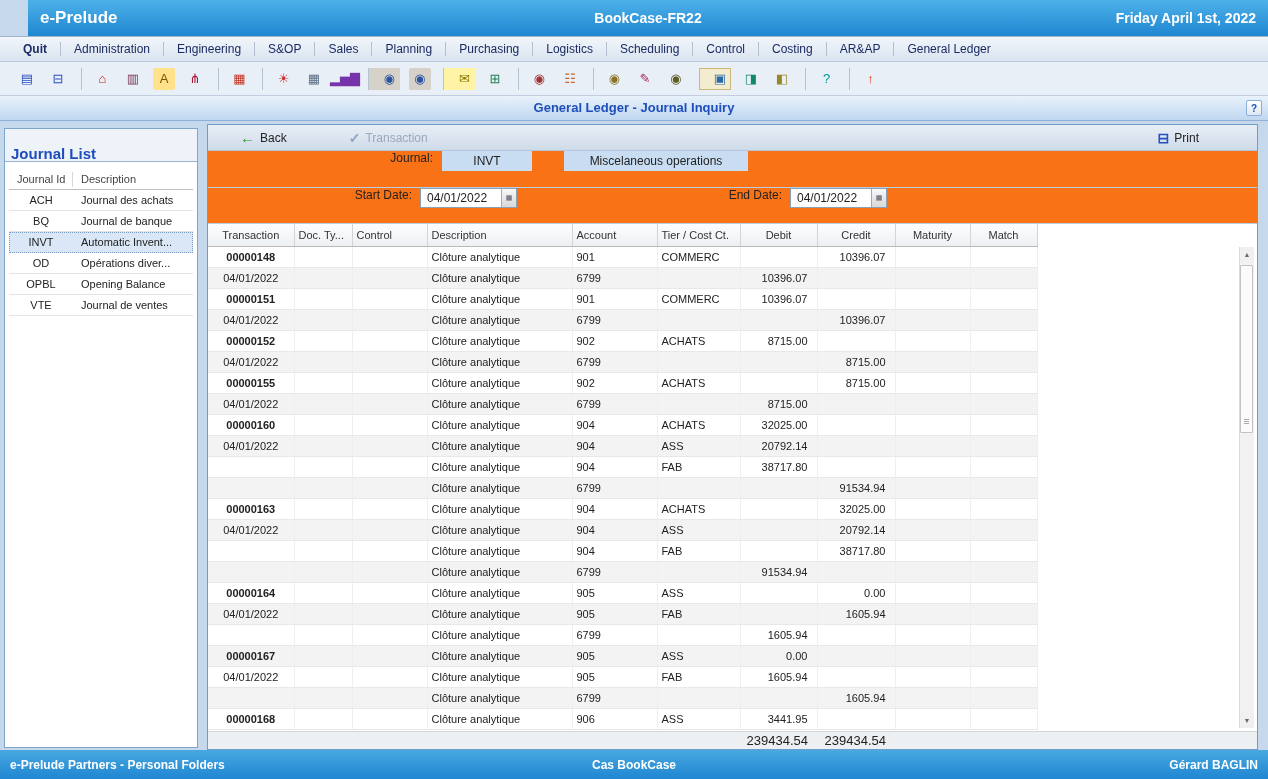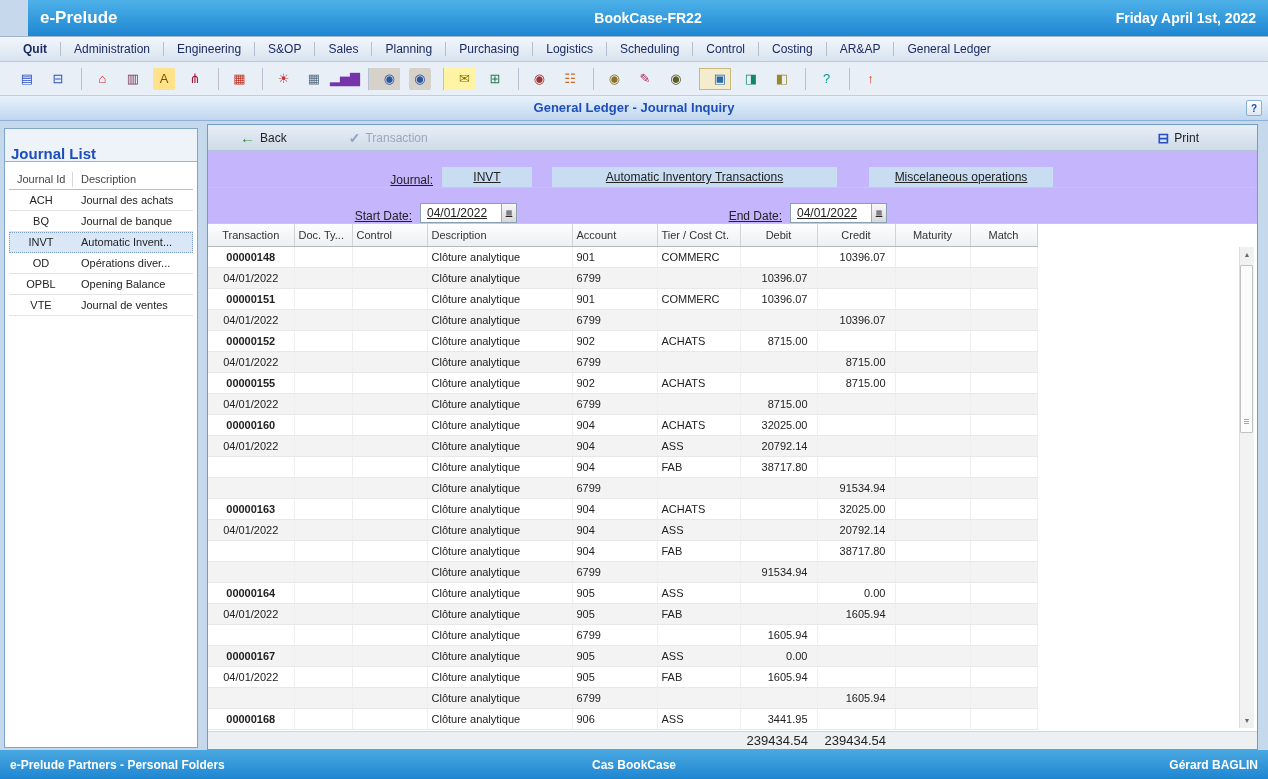--- a/index.html
+++ b/index.html
@@ -65,21 +65,21 @@
   .btn { display:flex; align-items:center; gap:5px; cursor:pointer; }
   .btn .bicon { font-weight:bold; }
   .btn-back { margin-left:32px; }
   .btn-back .bicon { color:#2a9a2a; font-size:15px; }
   .btn-trans { margin-left:62px; color:#9ba8ba; cursor:default; }
   .btn-trans .bicon { color:#8ca4c6; font-size:14px; }
   .btn-print { margin-left:auto; margin-right:58px; }
   .btn-print .bicon { color:#2a4fc0; font-size:14px; }
 
   
-  .f-row { height:36px; display:flex; align-items:flex-end; font-size:12px; color:#222; background:#c4b5fd;text-decoration:underline; }
+  .f-row { height:36px; display:flex; align-items:flex-start; font-size:12px; color:#222; background:#f97316; }
   .f-row + .f-row { border-top:1px solid #b9cee0; }
   .fld { background:#c9ddf2; height:20px; line-height:20px; text-align:center; }
   .journal-label { margin-left:170px; width:55px; text-align:right; }
   .journal-id { width:90px; margin-left:9px; }
   .journal-name { width:285px; margin-left:20px; }
   .journal-type { width:184px; margin-left:32px; }
   .date-label-start { margin-left:132px; width:72px; text-align:right; }
   .date-label-end { width:65px; text-align:right; margin-left:200px; }
   .date-input { display:flex; width:97px; height:20px; border:1px solid #8aa0b4; margin-left:8px; background:#fff; }
   .date-input .dval { flex:1; padding-left:6px; line-height:18px; font-size:12px; }
@@ -327,21 +327,20 @@
         </span>
         <span class="btn btn-print">
           <span class="bicon">⊟</span>
           <span>Print</span>
         </span>
       </div>
 
       <div class="f-row">
         <span class="journal-label">Journal:</span>
         <span class="fld journal-id">INVT</span>
-        <span class="fld journal-name">Automatic Inventory Transactions</span>
         <span class="fld journal-type">Miscelaneous operations</span>
       </div>
 
       <div class="f-row">
         <span class="date-label-start">Start Date:</span>
         <span class="date-input">
           <span class="dval">04/01/2022</span>
           <span class="dbtn">▦</span>
         </span>
         <span class="date-label-end">End Date:</span>

